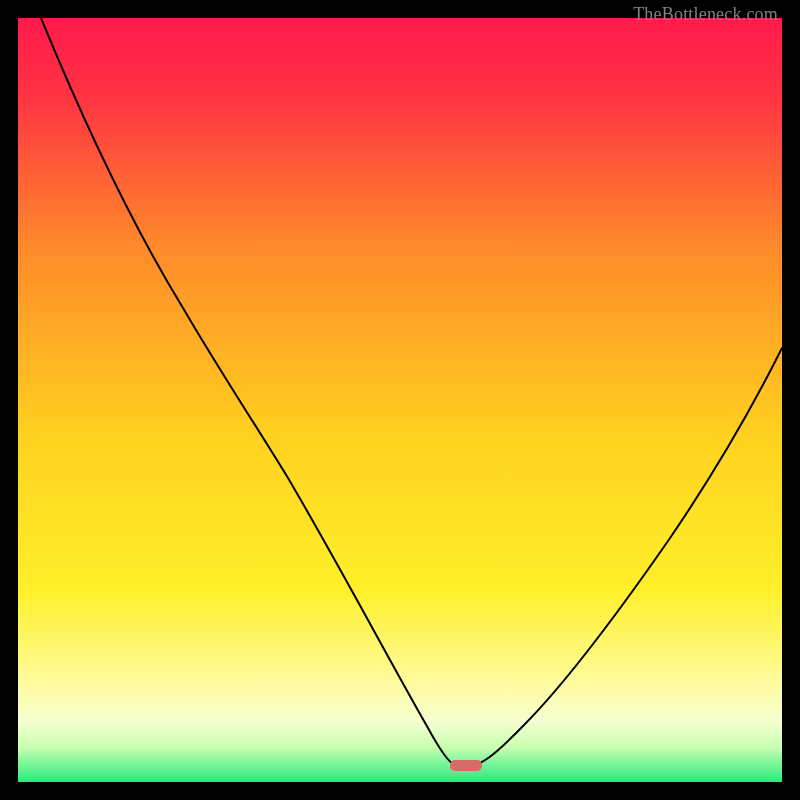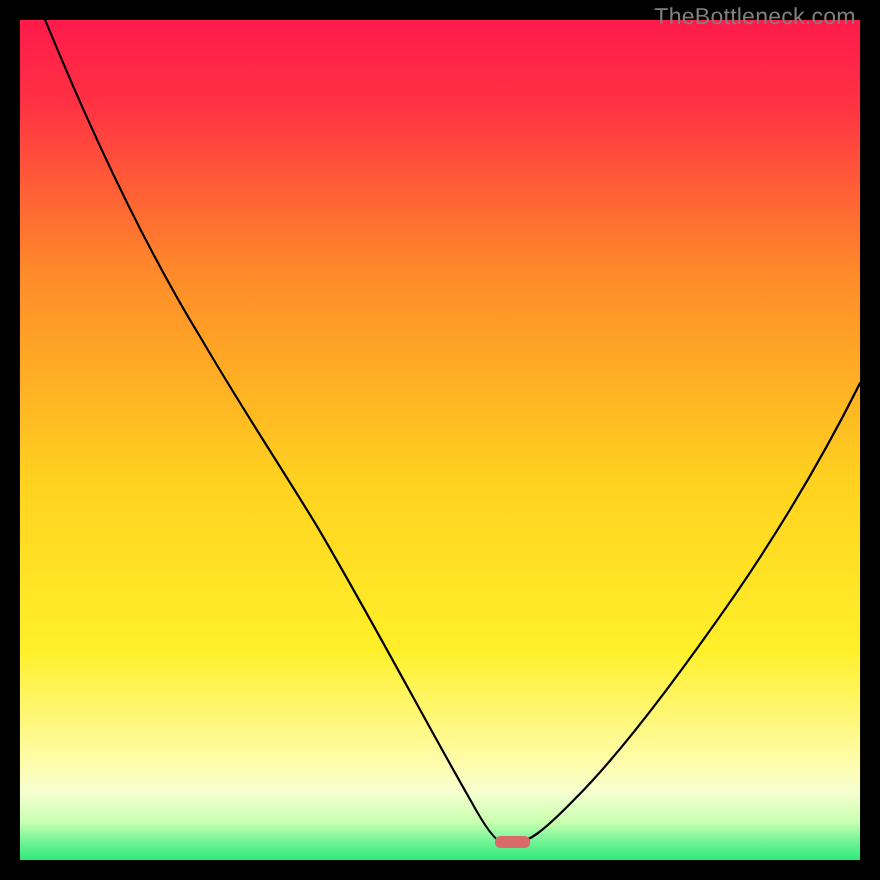--- a/index.html
+++ b/index.html
@@ -24,23 +24,24 @@
     left: 0;
     top: 0;
     width: 764px;
     height: 764px;
   }
   .watermark {
     position: absolute;
     top: 4px;
     right: 22px;
     color: #808080;
-    font-size: 21px;
+    font-size: 18px;
     font-weight: 500;
     letter-spacing: 0.2px;
+    font-family: Liberation Serif, serif;
   }
   .curve {
     fill: none;
     stroke: #000;
     stroke-width: 2;
     stroke-linejoin: round;
     stroke-linecap: round;
   }
   .marker {
     fill: #d96a6a;

